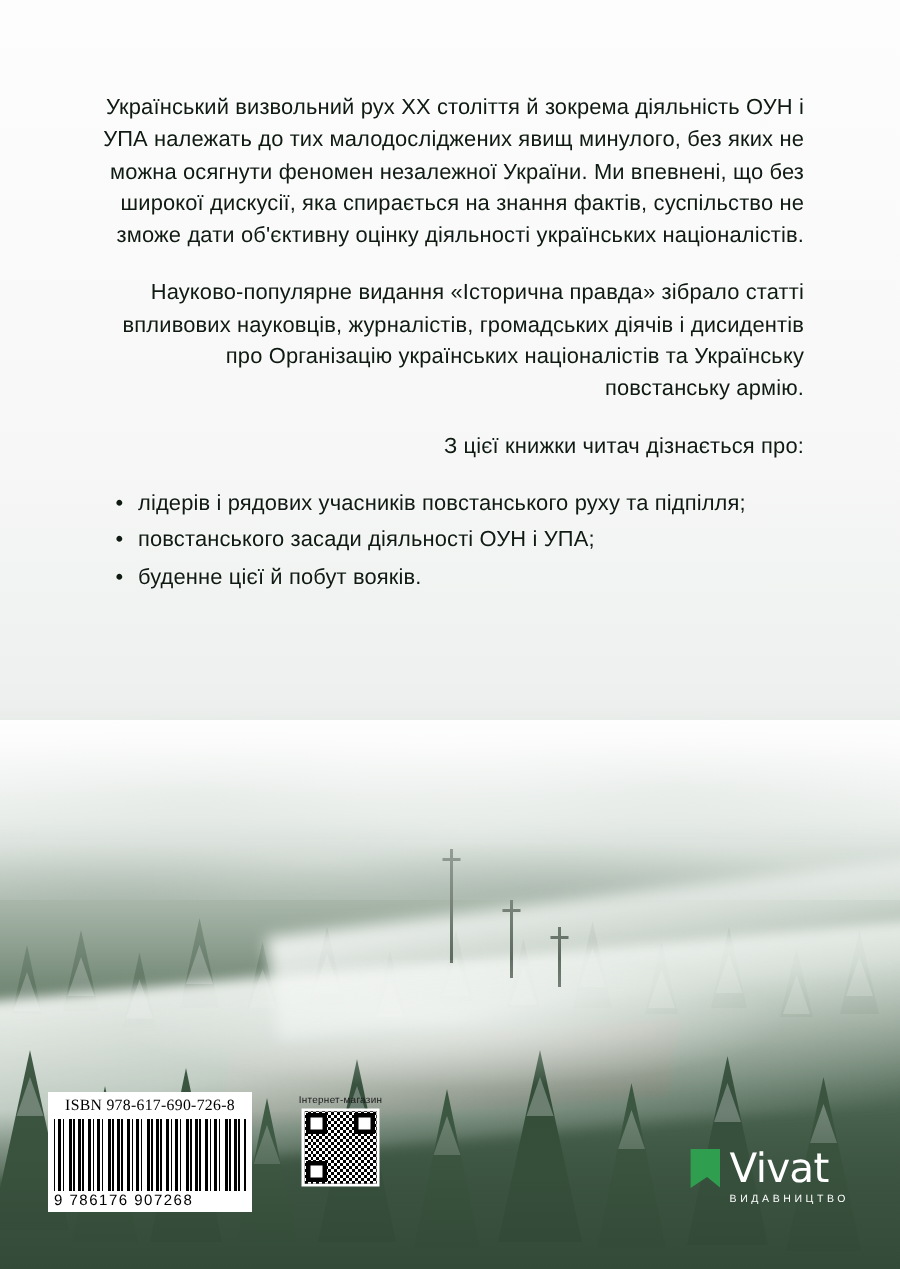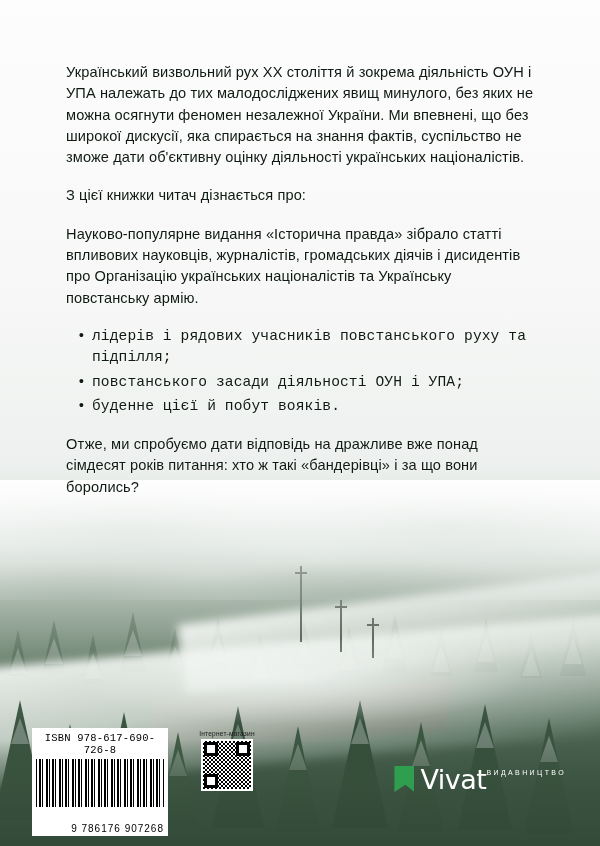--- a/index.html
+++ b/index.html
@@ -176,30 +176,30 @@
     top: 62px;
     width: 470px;
     color: #0f1a12;
     font-size: 14.6px;
     line-height: 1.46;
     letter-spacing: 0.1px;
     text-shadow: 0 0 2px rgba(255,255,255,0.85);
   }
   .copy p {
     margin: 0 0 17px 0;
+    text-align: right;
   }
   .copy ul {
     margin: 4px 0 17px 0;
     padding-left: 26px;
     list-style: none;
   }
   .copy li {
     position: relative;
     margin: 0 0 3px 0;
-    font-family: Liberation Mono, monospace;
   }
   .copy li::before {
     content: "•";
     position: absolute;
     left: -15px;
     top: 0;
   }
 
   
   .barcode-box {
@@ -210,39 +210,39 @@
     background: #ffffff;
     padding: 4px 4px 2px 4px;
     box-sizing: border-box;
   }
   .isbn-text {
     font-size: 10.5px;
     color: #000;
     text-align: center;
     letter-spacing: 0.2px;
     margin-bottom: 3px;
-    font-family: Liberation Mono, monospace;
+    font-family: Liberation Serif, serif;
   }
   .bars {
     height: 48px;
     width: 128px;
     margin: 0 auto;
     background:
       repeating-linear-gradient(90deg,
         #000 0px, #000 1px, #fff 1px, #fff 3px,
         #000 3px, #000 5px, #fff 5px, #fff 6px,
         #000 6px, #000 7px, #fff 7px, #fff 10px,
         #000 10px, #000 12px, #fff 12px, #fff 13px);
   }
   .barcode-num {
     font-size: 10px;
     letter-spacing: 1px;
-    text-align: right;
+    text-align: left;
     color: #000;
-    margin-top: 16px;
+    margin-top: 1px;
     font-family: "Liberation Sans", sans-serif;
   }
 
   
   .qr-box {
     position: absolute;
     left: 196px;
     top: 730px;
     width: 62px;
     text-align: center;
@@ -293,21 +293,21 @@
   }
   .logo-mark {
     width: 20px;
     height: 26px;
     background: #2f9e4f;
     position: relative;
     clip-path: polygon(0 0, 100% 0, 100% 100%, 55% 72%, 0 100%);
   }
   .logo-text {
     display: flex;
-    flex-direction: row;
+    flex-direction: column;
     line-height: 1;
   }
   .logo-name {
     font-size: 27px;
     color: #ffffff;
     letter-spacing: -0.5px;
     font-family: "DejaVu Sans", sans-serif;
   }
   .logo-sub {
     font-size: 7px;
@@ -362,28 +362,27 @@
     <div class="tree" style="left:458px;top:704px; border-left-width:27px; border-right-width:27px; border-bottom-width:126px; border-bottom-color:#36503d;"></div>
     <div class="tree" style="left:524px;top:718px; border-left-width:25px; border-right-width:25px; border-bottom-width:116px; border-bottom-color:#3a5440;"></div>
 
     <div class="foreground"></div>
     <div class="mist"></div>
     <div class="mist2"></div>
   </div>
 
   <div class="copy">
     <p>Український визвольний рух ХХ століття й зокрема діяльність ОУН і УПА належать до тих малодосліджених явищ минулого, без яких не можна осягнути феномен незалежної України. Ми впевнені, що без широкої дискусії, яка спирається на знання фактів, суспільство не зможе дати об'єктивну оцінку діяльності українських націоналістів.</p>
+    <p>Науково-популярне видання «Історична правда» зібрало статті впливових науковців, журналістів, громадських діячів і дисидентів про Організацію українських націоналістів та Українську повстанську армію.</p>
     <p>З цієї книжки читач дізнається про:</p>
-    <p>Науково-популярне видання «Історична правда» зібрало статті впливових науковців, журналістів, громадських діячів і дисидентів про Організацію українських націоналістів та Українську повстанську армію.</p>
     <ul>
       <li>лідерів і рядових учасників повстанського руху та підпілля;</li>
       <li>повстанського засади діяльності ОУН і УПА;</li>
       <li>буденне цієї й побут вояків.</li>
     </ul>
-    <p>Отже, ми спробуємо дати відповідь на дражливе вже понад сімдесят років питання: хто ж такі «бандерівці» і за що вони боролись?</p>
   </div>
 
   <div class="barcode-box">
     <div class="isbn-text">ISBN 978-617-690-726-8</div>
     <div class="bars"></div>
     <div class="barcode-num">9 786176 907268</div>
   </div>
 
   <div class="qr-box">
     <div class="qr-label">Інтернет-магазин</div>

